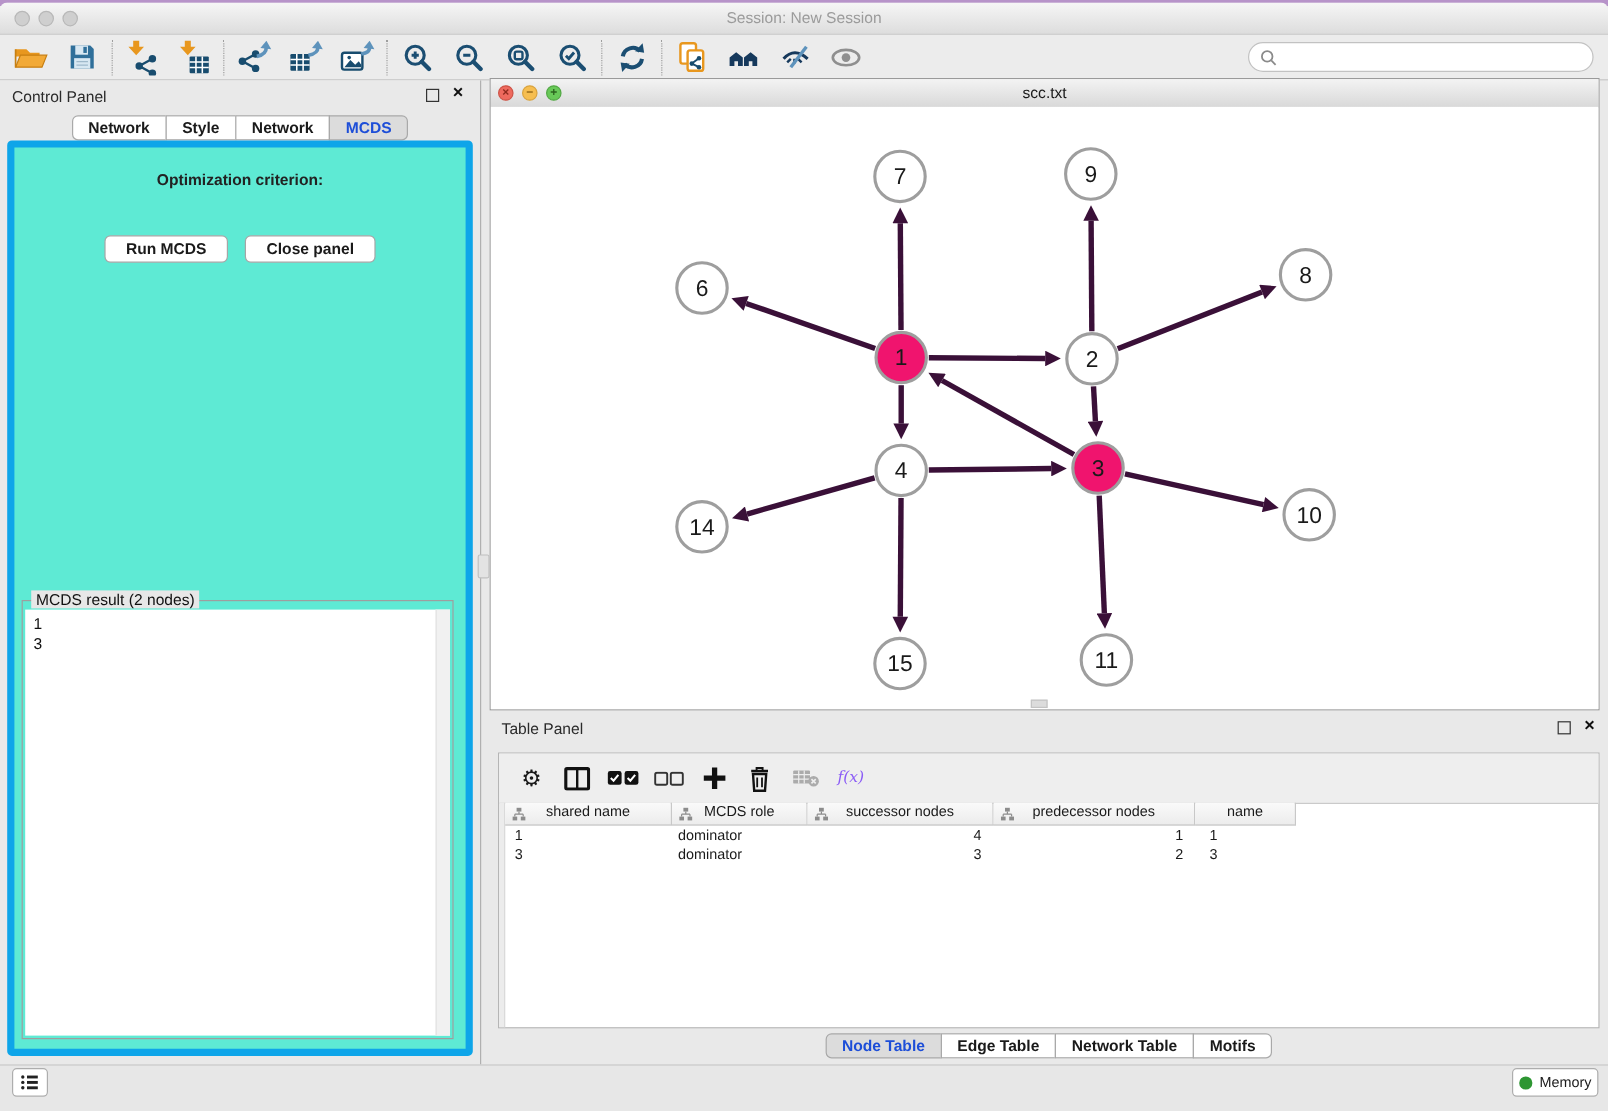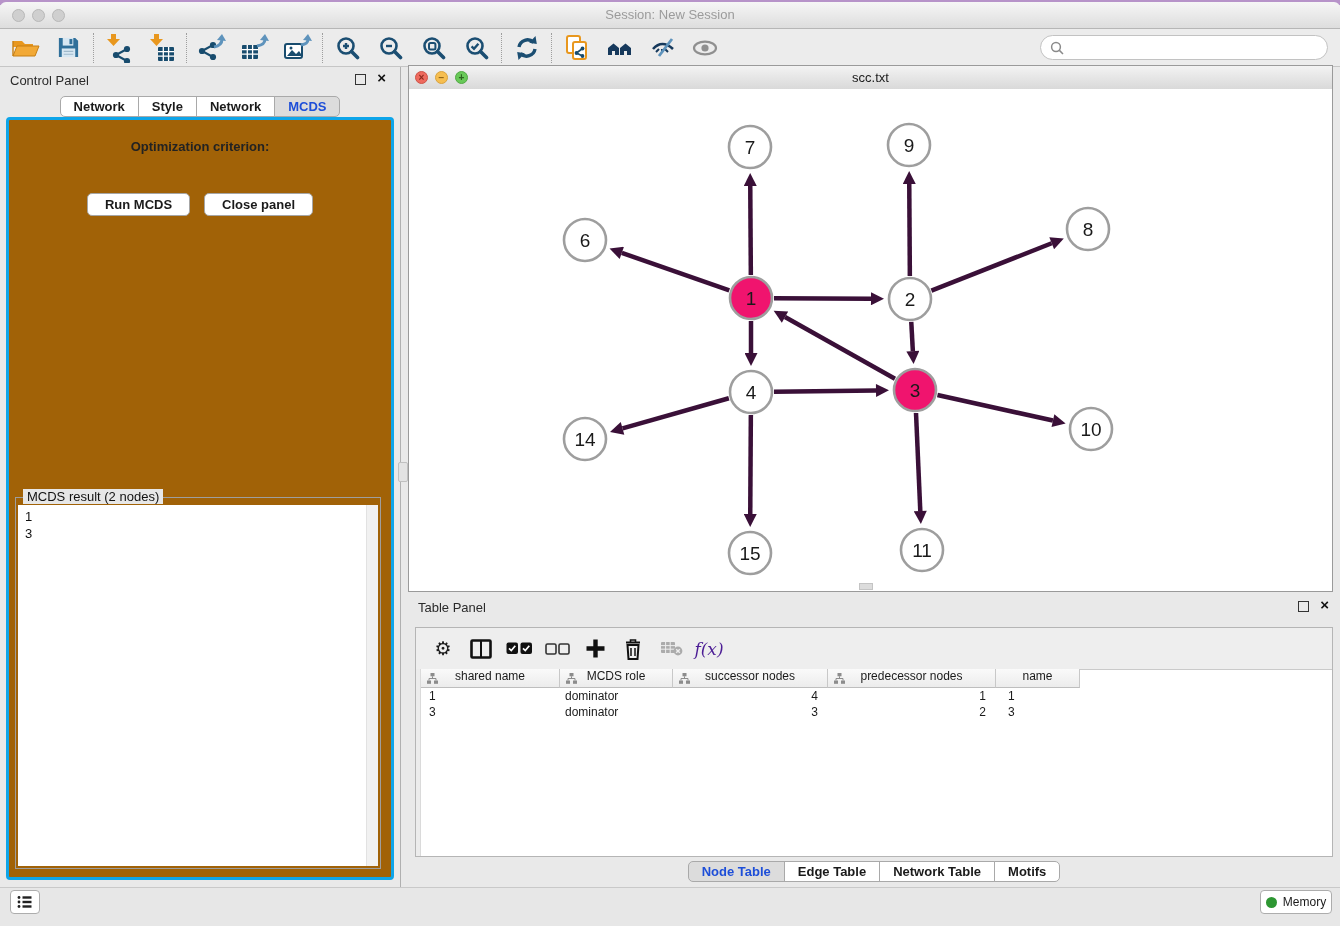--- a/index.html
+++ b/index.html
@@ -29,21 +29,21 @@
   .panel-head-title{position:absolute;left:10px;top:6px;font-size:13px;color:#2b2b2b;}
   .float-ic{position:absolute;top:7px;width:9px;height:9px;border:1.5px solid #333;background:transparent;}
   .close-ic{position:absolute;top:2px;font-size:15px;font-weight:900;color:#111;line-height:18px;}
   .cp-tabs{position:absolute;top:29px;left:0;right:0;display:flex;justify-content:center;}
   .tabbtn{height:19px;line-height:19px;padding:0 13px;background:#fff;border:1px solid #A9A9A9;
     margin-left:-1px;font-size:13px;font-weight:bold;color:#1a1a1a;}
   .tabbtn:first-child{border-radius:5px 0 0 5px;margin-left:0;}
   .tabbtn:last-child{border-radius:0 5px 5px 0;}
   .tabbtn.inactive-look{background:#DCDCDC;color:#1d4ed8;}
   .cp-content{position:absolute;top:50px;left:6px;right:6px;bottom:8px;
-    border:3px solid #0ea5e9;border-radius:4px;background:#a16207;}
+    border:6px solid #0ea5e9;border-radius:4px;background:#5eead4;}
   .opt-label{position:absolute;top:19px;left:0;right:0;text-align:center;font-size:13px;font-weight:bold;color:#222;}
   .dropdown{position:absolute;top:41px;left:39px;right:39px;height:23px;background:#fff;
     border:1px solid #A6A6A6;border-radius:4px;box-sizing:border-box;font-size:13px;
     line-height:21px;padding-left:12px;}
   .dropdown .stepper{position:absolute;right:7px;top:3px;}
   .cp-buttons{position:absolute;top:73px;left:0;right:0;display:flex;justify-content:center;gap:14px;}
   .pushbtn{height:23px;line-height:21px;padding:0 17px;background:#fff;border:1px solid #A6A6A6;
     border-radius:5px;font-size:13px;font-weight:bold;color:#1a1a1a;box-sizing:border-box;}
   .groupbox{position:absolute;left:6px;right:10px;top:377px;bottom:8px;border:1px solid #9E9E9E;}
   .grouplabel{position:absolute;top:-9px;left:7px;background:#E7E7E7;padding:0 4px;font-size:13px;color:#111;}
@@ -67,21 +67,21 @@
   .net-canvas{position:absolute;top:23px;left:0;right:0;bottom:0;background:#fff;}
   .hthumb{position:absolute;left:450px;bottom:1px;width:12px;height:5px;background:#DCDCDC;border:1px solid #C4C4C4;}
   
   .tpanel{position:absolute;left:408px;top:595px;right:0;height:293px;background:#E9E9E9;}
   .tbl-wrap{position:absolute;left:7px;right:7px;top:32px;bottom:31px;border:1px solid #B5B5B5;
     background:#fff;box-sizing:border-box;}
   .tbl-toolbar{height:41px;background:#EEEEEE;border-bottom:1px solid #CACACA;
     display:flex;align-items:center;padding-left:8px;}
   .tbl-ti{width:38px;display:flex;justify-content:center;align-items:center;height:34px;}
   .gear-glyph{font-size:19px;color:#1a1a1a;}
-  .fx-glyph{font-family:"DejaVu Serif",serif;font-style:italic;font-size:17px;color:#4c1d95;}
+  .fx-glyph{font-family:"DejaVu Serif",serif;font-style:italic;font-size:13px;color:#8b5cf6;}
   .tbl-gutter{position:absolute;left:0;top:41px;bottom:0;width:4px;background:#ECECEC;border-right:1px solid #DADADA;}
   .thead{position:absolute;top:41px;left:5px;right:0;height:19px;display:flex;}
   .th{background:linear-gradient(#FAFAFA,#ECECEC);border-right:1px solid #C8C8C8;border-bottom:1px solid #BEBEBE;
     position:relative;display:flex;align-items:flex-start;justify-content:center;font-size:12px;
     color:#1a1a1a;box-sizing:border-box;}
   .th .colicon{position:absolute;left:6px;top:4px;}
   .tbody{position:absolute;top:60px;left:5px;right:0;bottom:0;}
   .trow{display:flex;height:16px;font-size:12px;align-items:center;}
   .td{box-sizing:border-box;overflow:hidden;white-space:nowrap;}
   .hw0,.c0{width:139px;} .hw1,.c1{width:113px;} .hw2,.c2{width:155px;} .hw3,.c3{width:168px;} .hw4,.c4{width:84px;}

